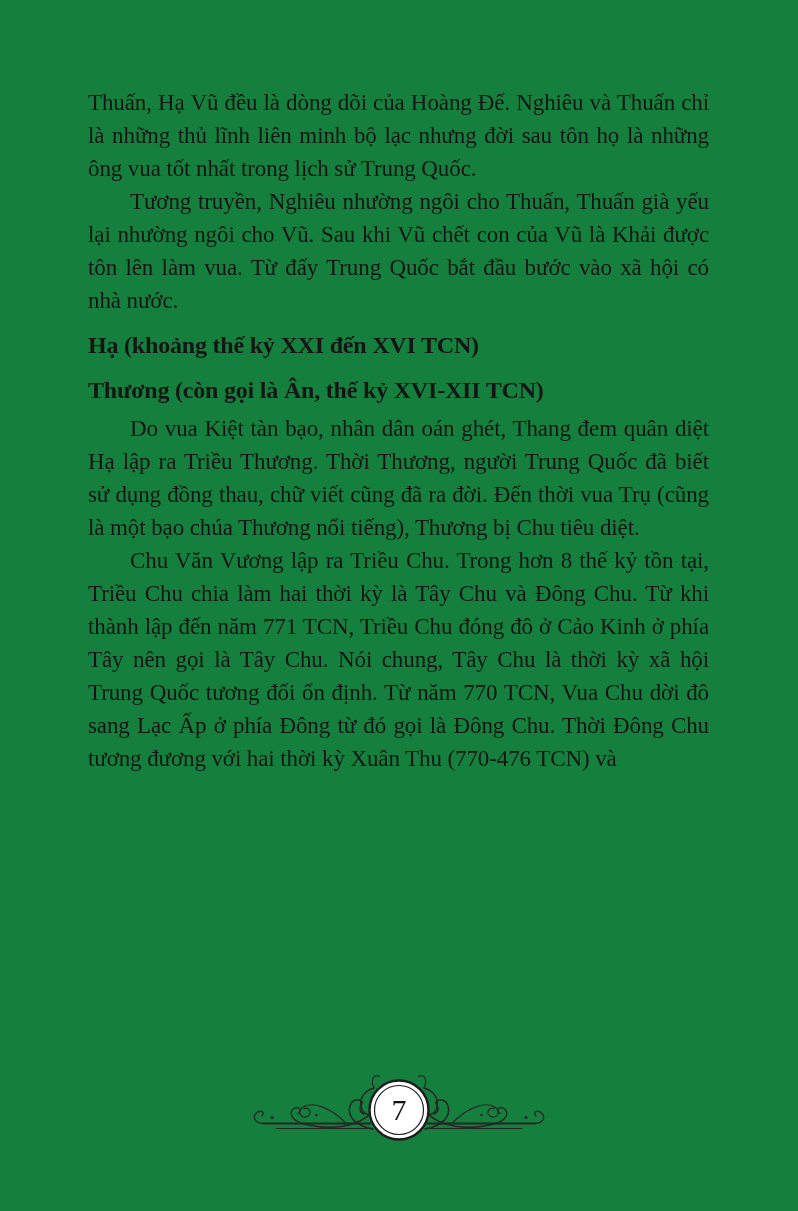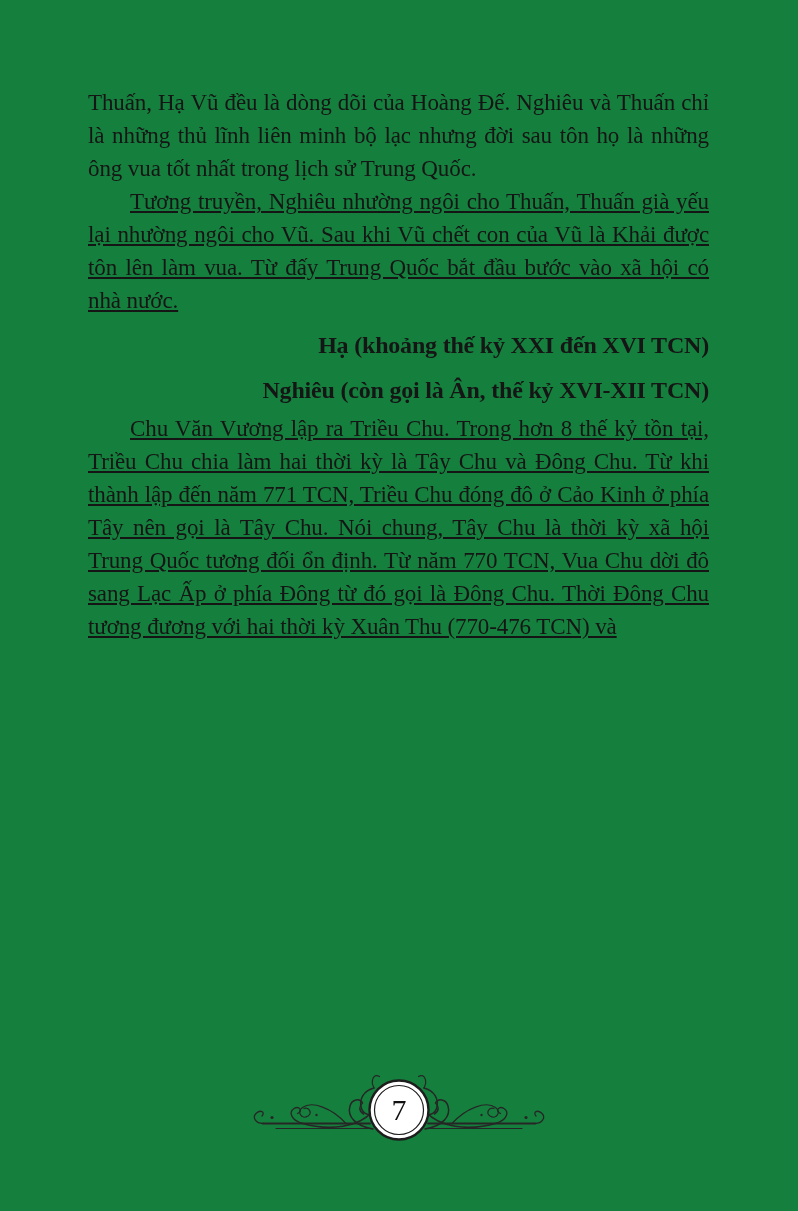--- a/index.html
+++ b/index.html
@@ -24,27 +24,26 @@
     font-size: 23px;
     line-height: 33px;
     text-align: justify;
     letter-spacing: -0.1px;
   }
   .page-body p.paragraph {
     margin: 0;
   }
   .page-body p.paragraph.indent {
     text-indent: 42px;
-    text-decoration: underline;
   }
   .page-body h2.heading {
     font-size: 24px;
     font-weight: bold;
     margin: 12px 0 5px 0;
-    text-align: right;
+    text-align: left;
     letter-spacing: -0.2px;
   }
   .page-footer {
     position: absolute;
     left: 249px;
     top: 1066px;
     width: 300px;
     height: 94px;
   }
   .page-footer svg {
@@ -63,21 +62,22 @@
 </style>
 </head>
 <body>
 
 <div class="page">
 
   <div class="page-body" id="page-body">
       <p class="paragraph">Thuấn, Hạ Vũ đều là dòng dõi của Hoàng Đế. Nghiêu và Thuấn chỉ là những thủ lĩnh liên minh bộ lạc nhưng đời sau tôn họ là những ông vua tốt nhất trong lịch sử Trung Quốc.</p>
       <p class="paragraph indent">Tương truyền, Nghiêu nhường ngôi cho Thuấn, Thuấn già yếu lại nhường ngôi cho Vũ. Sau khi Vũ chết con của Vũ là Khải được tôn lên làm vua. Từ đấy Trung Quốc bắt đầu bước vào xã hội có nhà nước.</p>
       <h2 class="heading">Hạ (khoảng thế kỷ XXI đến XVI TCN)</h2>
-      <h2 class="heading">Nghiêu (còn gọi là Ân, thế kỷ XVI-XII TCN)</h2>
+      <h2 class="heading">Thương (còn gọi là Ân, thế kỷ XVI-XII TCN)</h2>
+      <p class="paragraph indent">Do vua Kiệt tàn bạo, nhân dân oán ghét, Thang đem quân diệt Hạ lập ra Triều Thương. Thời Thương, người Trung Quốc đã biết sử dụng đồng thau, chữ viết cũng đã ra đời. Đến thời vua Trụ (cũng là một bạo chúa Thương nổi tiếng), Thương bị Chu tiêu diệt.</p>
       <p class="paragraph indent">Chu Văn Vương lập ra Triều Chu. Trong hơn 8 thế kỷ tồn tại, Triều Chu chia làm hai thời kỳ là Tây Chu và Đông Chu. Từ khi thành lập đến năm 771 TCN, Triều Chu đóng đô ở Cảo Kinh ở phía Tây nên gọi là Tây Chu. Nói chung, Tây Chu là thời kỳ xã hội Trung Quốc tương đối ổn định. Từ năm 770 TCN, Vua Chu dời đô sang Lạc Ấp ở phía Đông từ đó gọi là Đông Chu. Thời Đông Chu tương đương với hai thời kỳ Xuân Thu (770-476 TCN) và</p>
     </div>
 
   <div class="page-footer">
     <svg width="300" height="94" viewBox="0 0 300 94">
       <g id="flourish-left">
 
         <path class="ornament-stroke" d="M121 57.5 H14" stroke-width="1.8"></path>
         <path class="ornament-stroke" d="M121 62.5 H27" stroke-width="1.1"></path>
 

